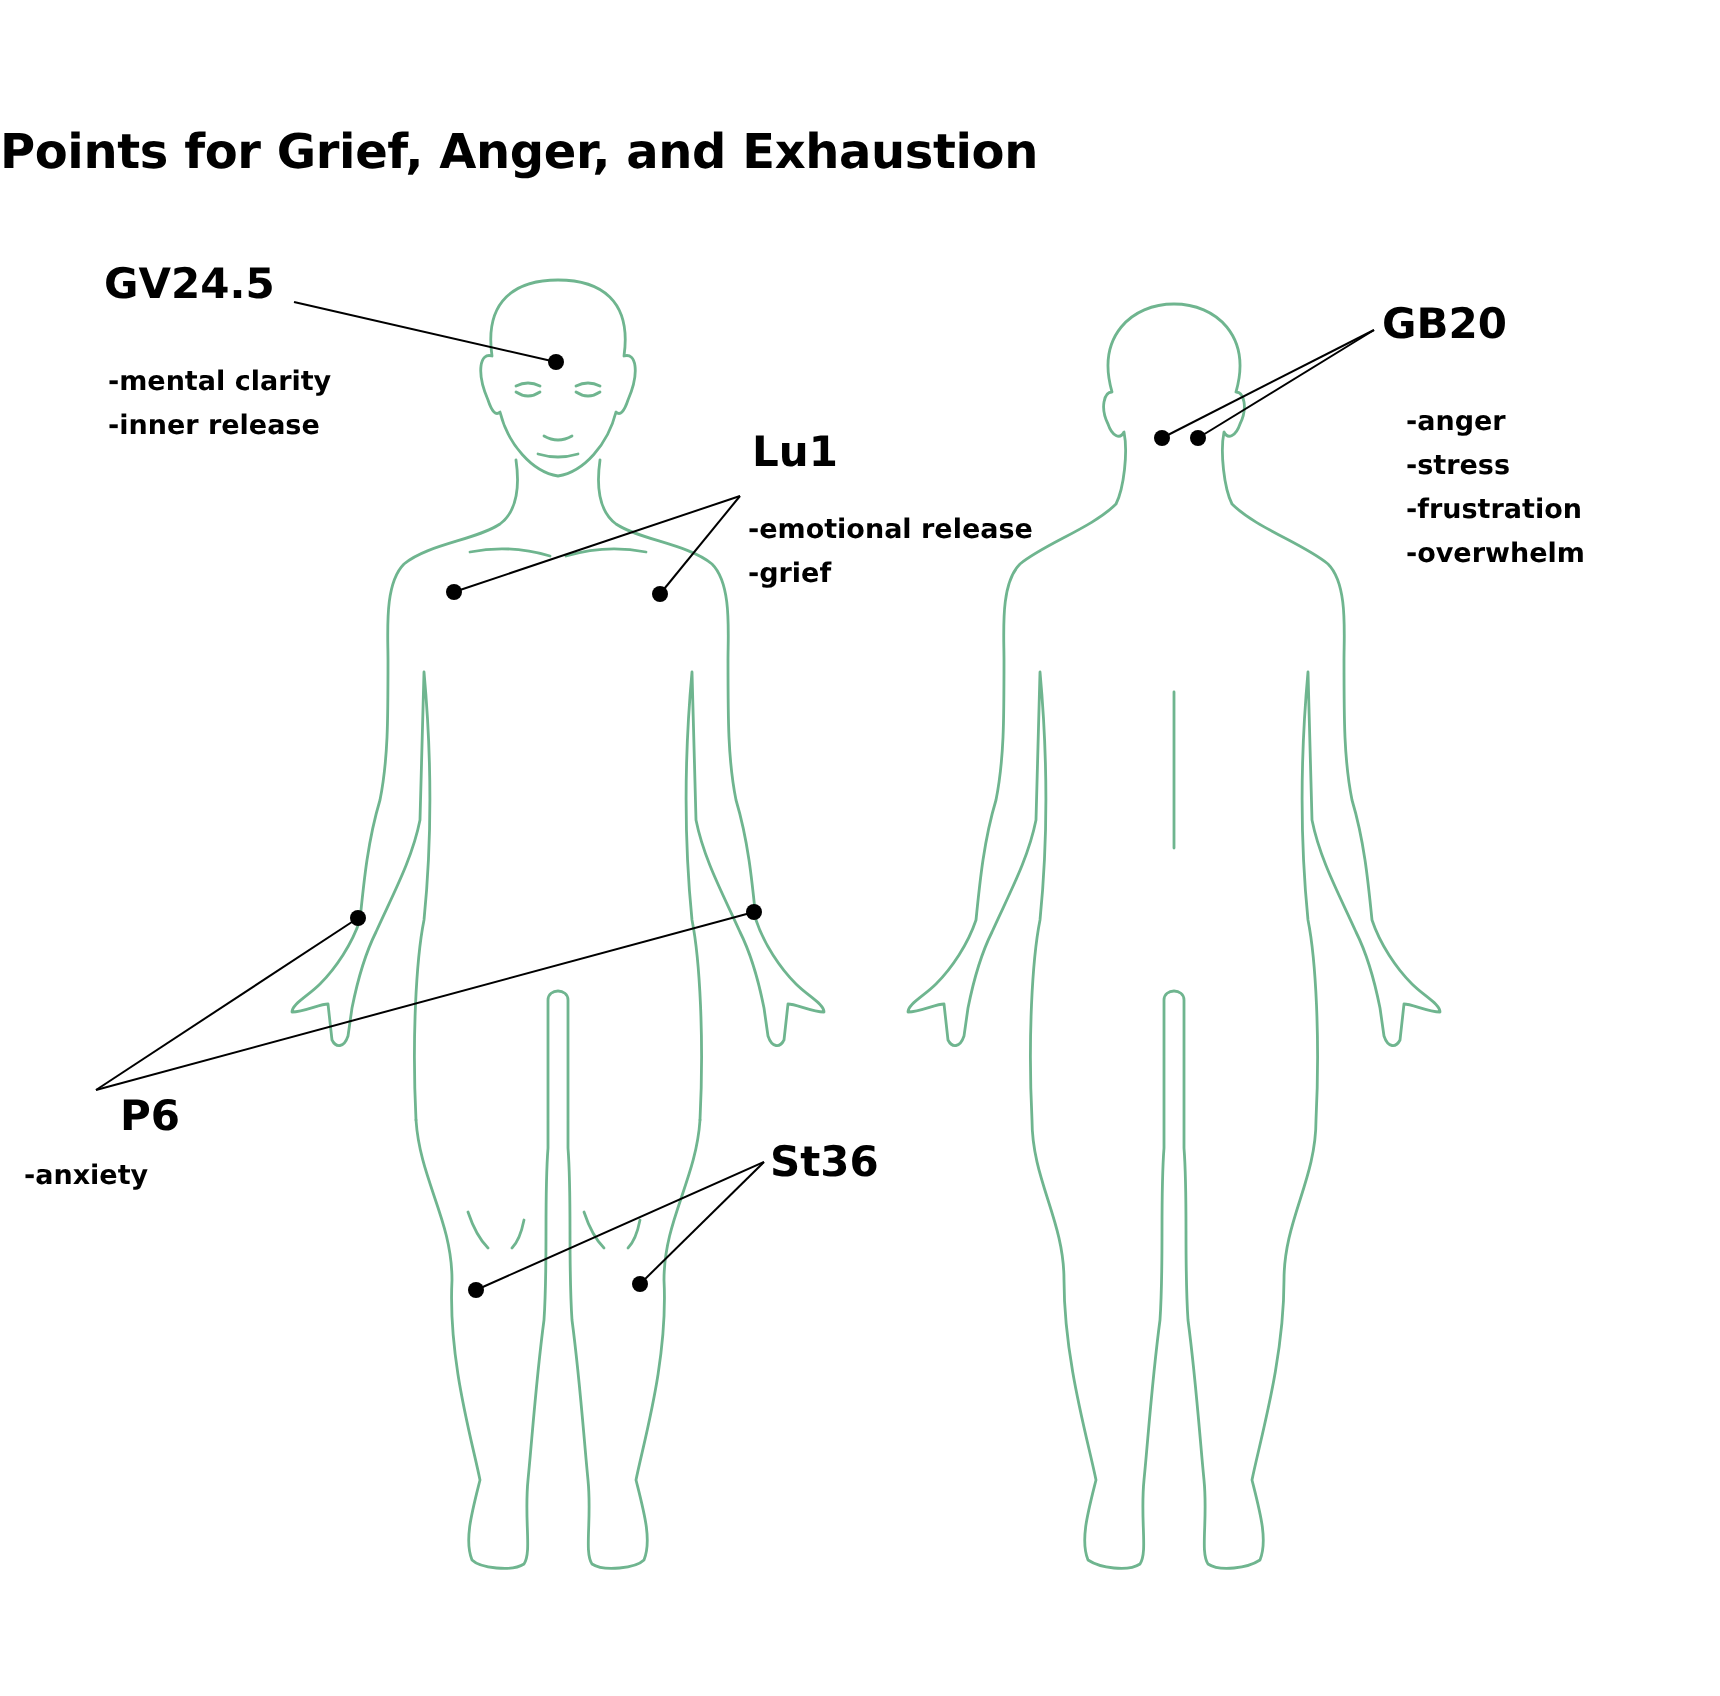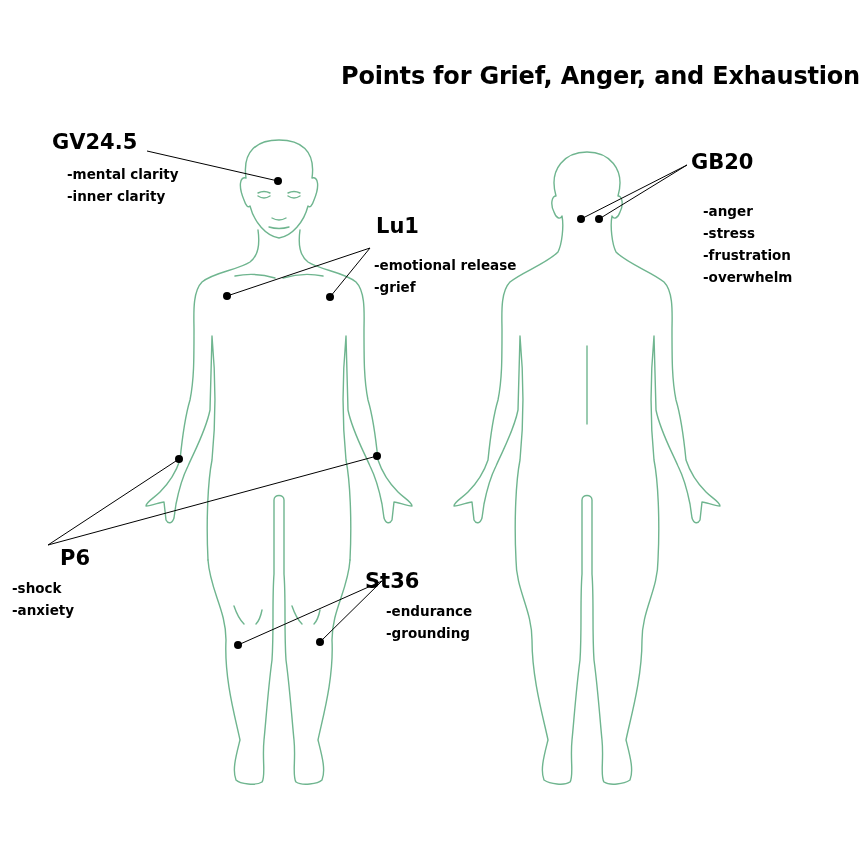--- a/index.html
+++ b/index.html
@@ -8,21 +8,21 @@
     width: 860px;
     height: 848px;
     background: #ffffff;
     overflow: hidden;
     font-family: "DejaVu Sans", "Liberation Sans", sans-serif;
     color: #000;
   }
   #figures { position: absolute; left: 0; top: 0; width: 860px; height: 848px; }
   .title {
     position: absolute; left: 0; width: 860px; top: 62px;
-    text-align: right; font-weight: bold; font-size: 24px; letter-spacing: -0.2px;
+    text-align: left; font-weight: bold; font-size: 24px; letter-spacing: -0.2px;
   }
   .pt-label {
     position: absolute; font-weight: bold; font-size: 21px; line-height: 24px;
   }
   .pt-list {
     position: absolute; font-weight: bold; font-size: 13.5px; line-height: 22px;
     margin: 0; padding: 0; list-style: none;
   }
   .copyright {
     position: absolute; right: 12px; top: 820px; font-weight: bold; font-size: 15px;
@@ -126,44 +126,39 @@
       <circle class="dot" cx="179" cy="459" r="4"></circle>
       <circle class="dot" cx="377" cy="456" r="4"></circle>
       <circle class="dot" cx="238" cy="645" r="4"></circle>
       <circle class="dot" cx="320" cy="642" r="4"></circle>
     </g>
   </svg>
 
   <div class="title">Points for Grief, Anger, and Exhaustion</div>
 
   <div class="pt-label" style="left:52px; top:130px;">GV24.5</div>
-  <ul class="pt-list" style="left:54px; top:163px;margin-left:13px;">
+  <ul class="pt-list" style="left:54px; top:180px;">
     <li>-mental clarity</li>
-    <li>-inner clarity</li>
+    <li>-inner release</li>
   </ul>
 
   <div class="pt-label" style="left:376px; top:214px;">Lu1</div>
   <ul class="pt-list" style="left:374px; top:254px;">
     <li>-emotional release</li>
     <li>-grief</li>
   </ul>
 
   <div class="pt-label" style="left:691px; top:150px;">GB20</div>
   <ul class="pt-list" style="left:703px; top:200px;">
     <li>-anger</li>
     <li>-stress</li>
     <li>-frustration</li>
     <li>-overwhelm</li>
   </ul>
 
   <div class="pt-label" style="left:13px; top:546px;margin-left:47px;">P6</div>
   <ul class="pt-list" style="left:12px; top:577px;">
-    <li>-shock</li>
     <li>-anxiety</li>
   </ul>
 
-  <div class="pt-label" style="left:365px; top:569px;">St36</div>
-  <ul class="pt-list" style="left:386px; top:600px;">
-    <li>-endurance</li>
-    <li>-grounding</li>
-  </ul>
+  <div class="pt-label" style="left:385px; top:569px;">St36</div>
 
 </div>
 
 </body></html>

